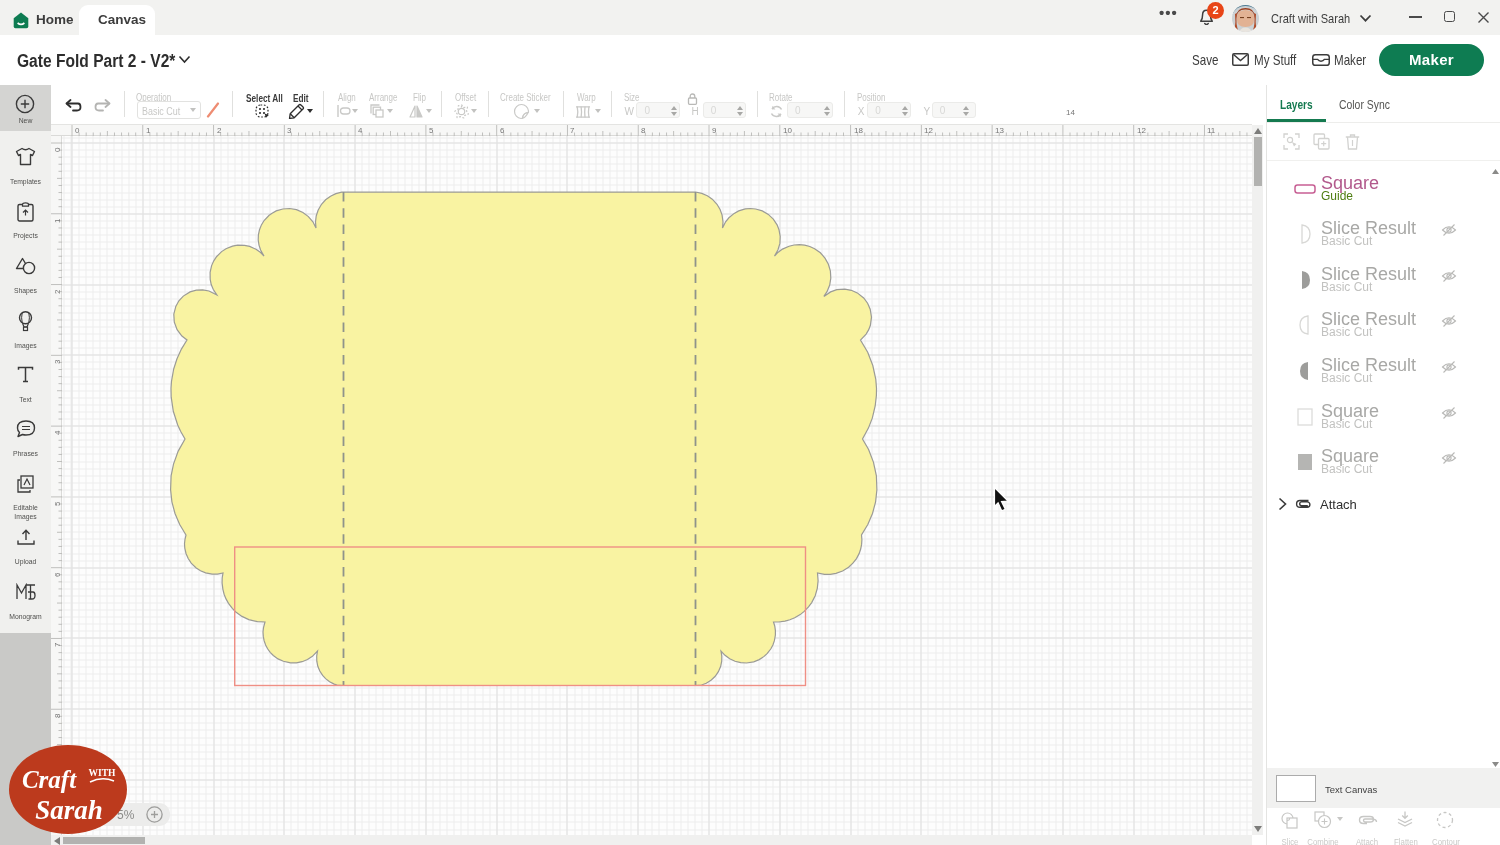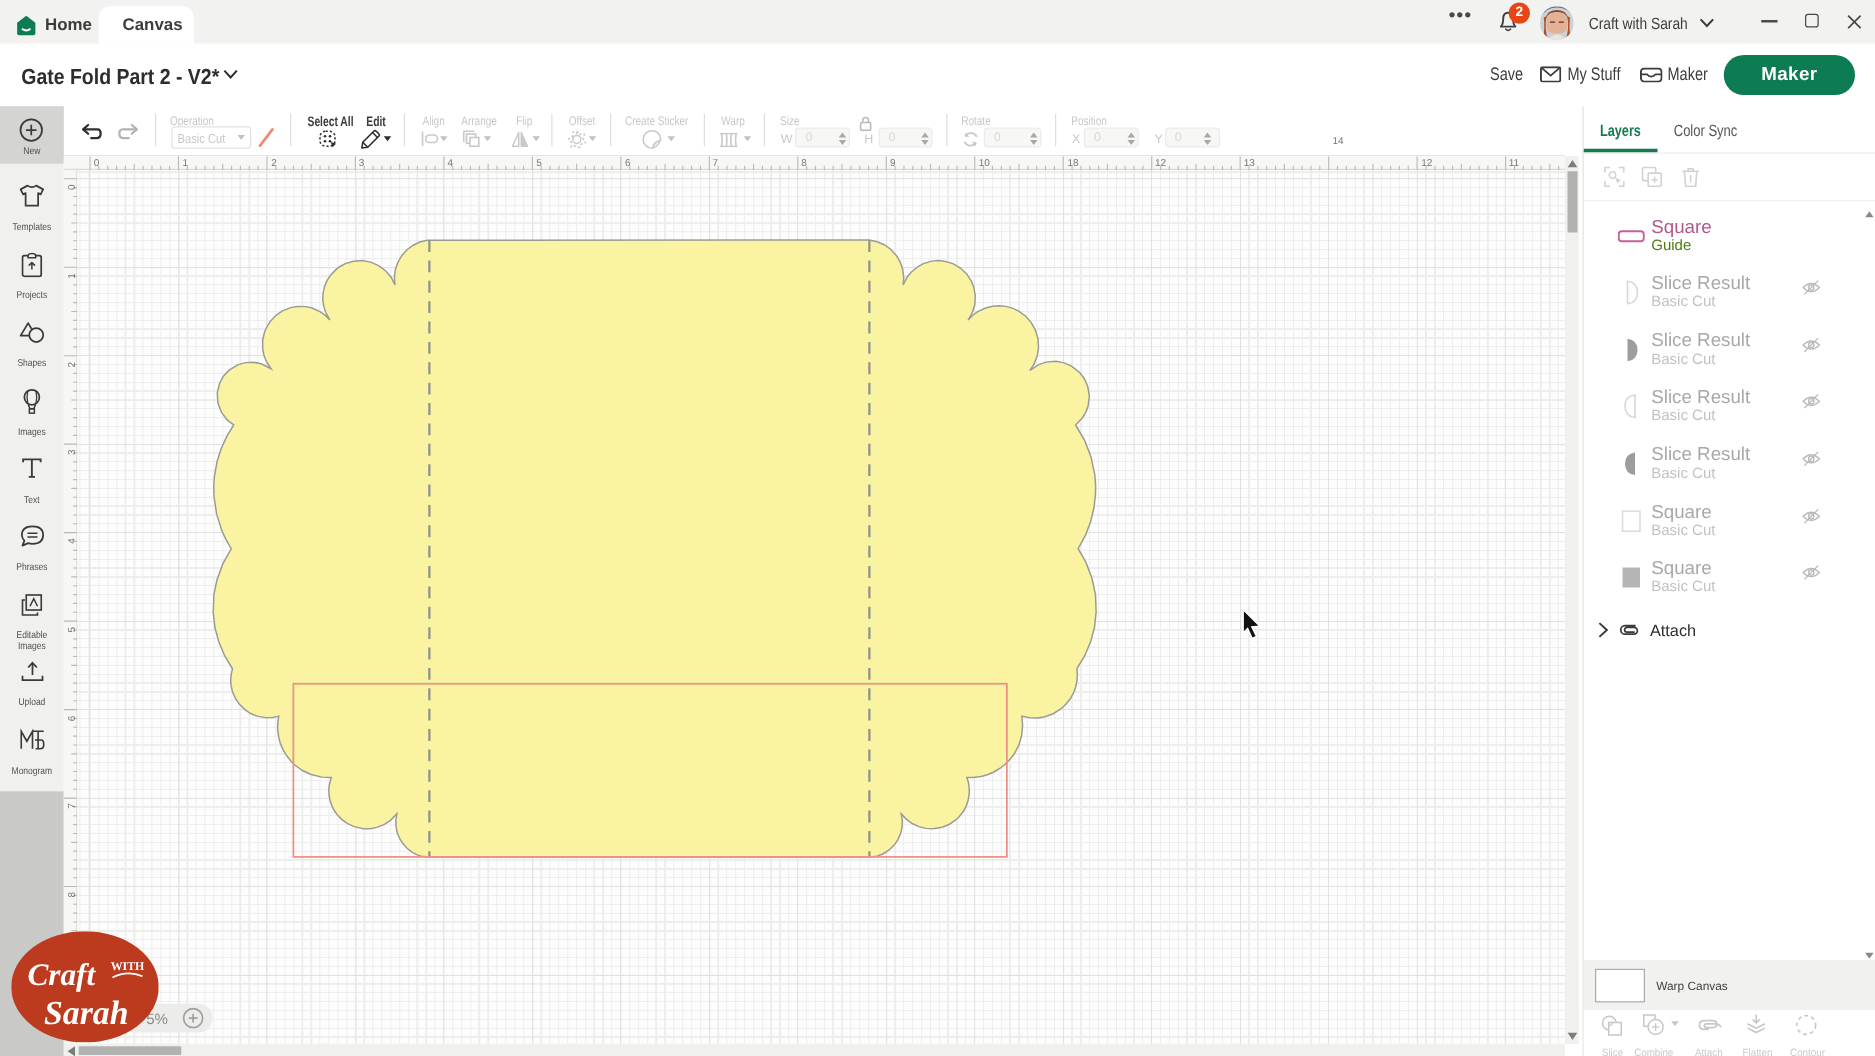--- a/index.html
+++ b/index.html
@@ -10,21 +10,21 @@
 .caret{position:absolute;width:0;height:0;border-left:3.5px solid transparent;border-right:3.5px solid transparent;border-top:4.5px solid #c2c2c0}
 .caretd{border-top-color:#2e2e2e}
 .inp{position:absolute;top:102px;height:16px;background:#f7f7f6;border:1px solid #ebebe9;border-radius:3px}
 .inp .z{position:absolute;left:7px;top:2px;font-size:10px;color:#d8d8d6}
 .spin{position:absolute;top:106px;width:7px;height:10px}
 .spin:before{content:"";position:absolute;left:0;top:0;border-left:3.5px solid transparent;border-right:3.5px solid transparent;border-bottom:4px solid #a8a8a6}
 .spin:after{content:"";position:absolute;left:0;bottom:0;border-left:3.5px solid transparent;border-right:3.5px solid transparent;border-top:4px solid #a8a8a6}
 .sbitem{position:absolute;left:0;width:51px;text-align:center;color:#4f4f4d;font-size:8px;line-height:9px;transform:scaleX(.85)}
 .rnum{position:absolute;font-size:8px;color:#777}
 .lrow{position:absolute;left:1266px;width:200px}
-.lt1{position:absolute;left:55px;top:3px;font-size:15px;color:#a8a8a6}
+.lt1{position:absolute;left:55px;top:3px;font-size:18px;color:#a8a8a6}
 .lt2{position:absolute;left:55px;top:19px;font-size:12px;color:#c2c2c0}
 .eyeoff{position:absolute;left:175px;top:8px}
 .bbl{position:absolute;top:837px;font-size:8.5px;color:#c9c9c7;text-align:center;transform:scaleX(.92)}
 </style></head><body>
 <div class="abs" style="left:0;top:0;width:1500px;height:35px;background:#f2f2f0"></div>
 <div class="abs" style="left:79px;top:5px;width:76px;height:30px;background:#fff;border-radius:9px 9px 0 0"></div>
 <svg class="abs" style="left:13px;top:12px" width="16" height="17" viewBox="0 0 16 17">
  <path d="M8 0.5 L15.3 6.2 L15.3 14.5 Q15.3 16.2 13.6 16.2 L2.4 16.2 Q0.7 16.2 0.7 14.5 L0.7 6.2 Z" fill="#0e7c52"></path>
  <path d="M4.6 11 Q8 13.8 11.4 11" stroke="#fff" stroke-width="1.7" fill="none"></path>
 </svg>
@@ -688,21 +688,21 @@
   </svg>
 <div class="abs" style="left:1320px;top:497px;font-size:13px;color:#2e2e2e">Attach</div>
 <svg class="abs" style="left:1492px;top:169px" width="7" height="5" viewBox="0 0 7 5">
     <path d="M0 5 L3.5 0 L7 5 Z" fill="#8a8a88"></path>
   </svg>
 <svg class="abs" style="left:1492px;top:762px" width="7" height="5" viewBox="0 0 7 5">
     <path d="M0 0 L3.5 5 L7 0 Z" fill="#8a8a88"></path>
   </svg>
 <div class="abs" style="left:1267px;top:768px;width:233px;height:40px;background:#f1f1f0"></div>
 <div class="abs" style="left:1276px;top:775px;width:40px;height:27px;background:#fff;border:1.5px solid #ababab"></div>
-<div class="abs" style="left:1325px;top:784px;font-size:9.5px;color:#3f3f3f">Warp Canvas</div>
+<div class="abs" style="left:1325px;top:784px;font-size:9.5px;color:#3f3f3f">Text Canvas</div>
 <div class="abs" style="left:1267px;top:808px;width:233px;height:37px;background:#fff"></div>
 <svg class="abs" style="left:1281px;top:812px" width="17" height="17" viewBox="0 0 17 17">
 <circle cx="6.5" cy="6.5" r="5.5" fill="none" stroke="#c7c7c5" stroke-width="1.2"></circle>
 <rect x="6" y="6" width="10" height="10" fill="#fff" stroke="#c7c7c5" stroke-width="1.2"></rect>
 <path d="M6 8.5 Q9 8.5 8.5 6" fill="none" stroke="#c7c7c5" stroke-width="1.1"></path>
   </svg>
 <svg class="abs" style="left:1314px;top:811px" width="18" height="18" viewBox="0 0 18 18">
 <rect x="1" y="1" width="9" height="9" fill="none" stroke="#c7c7c5" stroke-width="1.2"></rect>
 <circle cx="10.5" cy="10.5" r="6" fill="#fff" stroke="#c7c7c5" stroke-width="1.2"></circle>
 <path d="M10.5 7.5 L10.5 13.5 M7.5 10.5 L13.5 10.5" stroke="#c7c7c5" stroke-width="1.1"></path>

